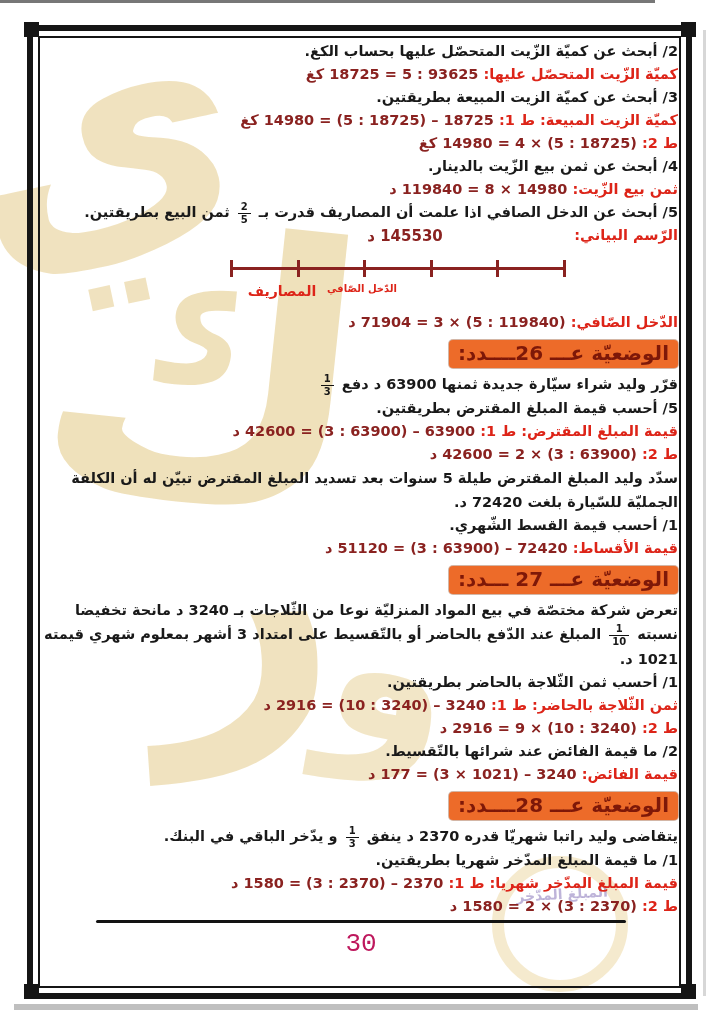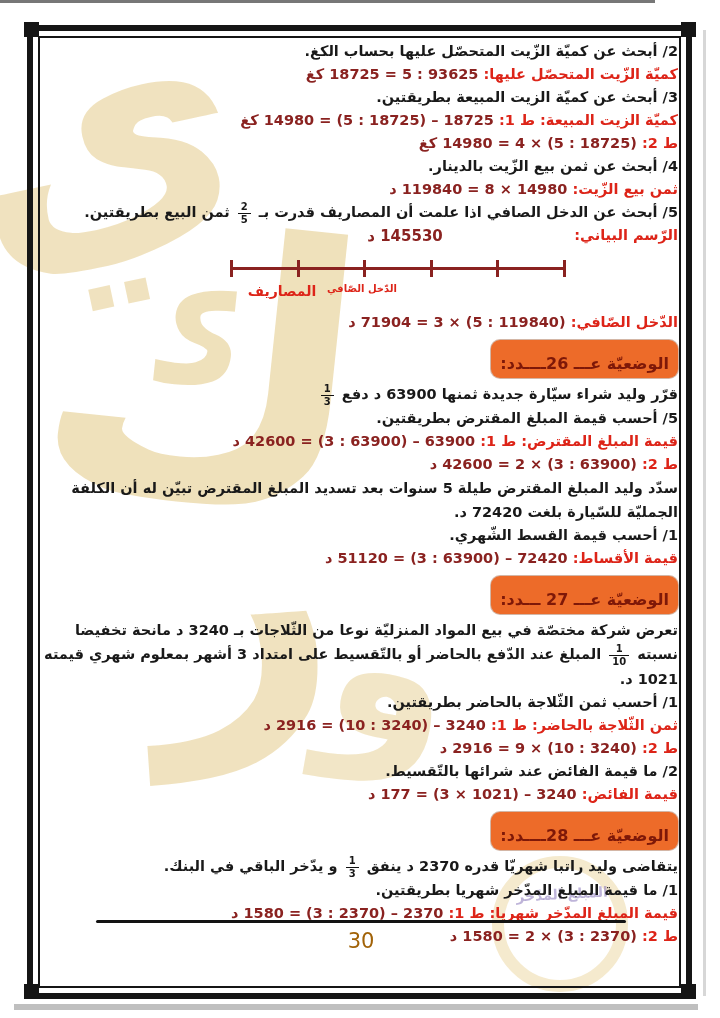--- a/index.html
+++ b/index.html
@@ -40,39 +40,39 @@
   .row{font-size:14.5px;line-height:23px;min-height:23px;}
   .row.question{color:var(--black);}
   .row.paragraph{color:var(--black);line-height:24px;}
   .row.answer{}
   .row.answer-alt{text-align:right;}
   .c-black{color:var(--black);}
   .c-red{color:var(--red);}
   .c-maroon{color:var(--maroon);}
   .row.heading{margin:6px 0 4px;}
   .heading-box{display:inline-block;background:var(--orange);color:var(--heading-text);
-    font-size:16px;padding:12px 9px 3px;border-radius:9px;
+    font-size:20px;padding:2px 9px 3px;border-radius:4px;
     box-shadow:0 0 0 1px rgba(130,45,0,.35);}
   
   .frac{display:inline-block;vertical-align:middle;text-align:center;
     font-size:10px;line-height:1.15;margin:0 3px;color:var(--black);}
   .frac .n{display:block;border-bottom:1.6px solid #111;padding:0 3px;}
   .frac .d{display:block;padding:0 3px;}
   
   .diagram{position:relative;height:84px;margin:2px 0 0;}
   .d-side{position:absolute;right:0;top:0;color:var(--red);font-size:14.5px;}
   .d-top{position:absolute;left:301px;top:0;width:120px;text-align:center;color:var(--maroon);font-size:15px;}
   .d-line{position:absolute;left:186px;top:40px;width:333px;height:3px;background:var(--line);}
   .d-tick{position:absolute;top:-7px;width:3px;height:17px;background:var(--line);}
   .d-b1{position:absolute;left:258px;top:56px;width:120px;text-align:center;color:var(--red);font-size:10px;}
   .d-b2{position:absolute;left:178px;top:56px;width:120px;text-align:center;color:var(--red);font-size:14px;}
   
   .footer{position:absolute;z-index:3;left:44px;right:42px;top:920px;}
   .footer-line{height:2.5px;background:#131313;margin:0 52px 6px 52px;border-radius:2px;}
-  .page-number{text-align:center;font-size:21px;color:#a16207;font-weight:normal;}
+  .page-number{text-align:center;font-size:26px;color:#be185d;font-weight:normal;font-family:Liberation Mono, monospace;}
 </style>
 </head>
 <body>
 
 <div class="wm g1">ي</div>
 <div class="wm g2">ك</div>
 <div class="wm g3">ر</div>
 <div class="wm g4">و</div>
 <div class="stamp"></div>
 <div class="stamp-text">المبلغ المدّخر</div>

